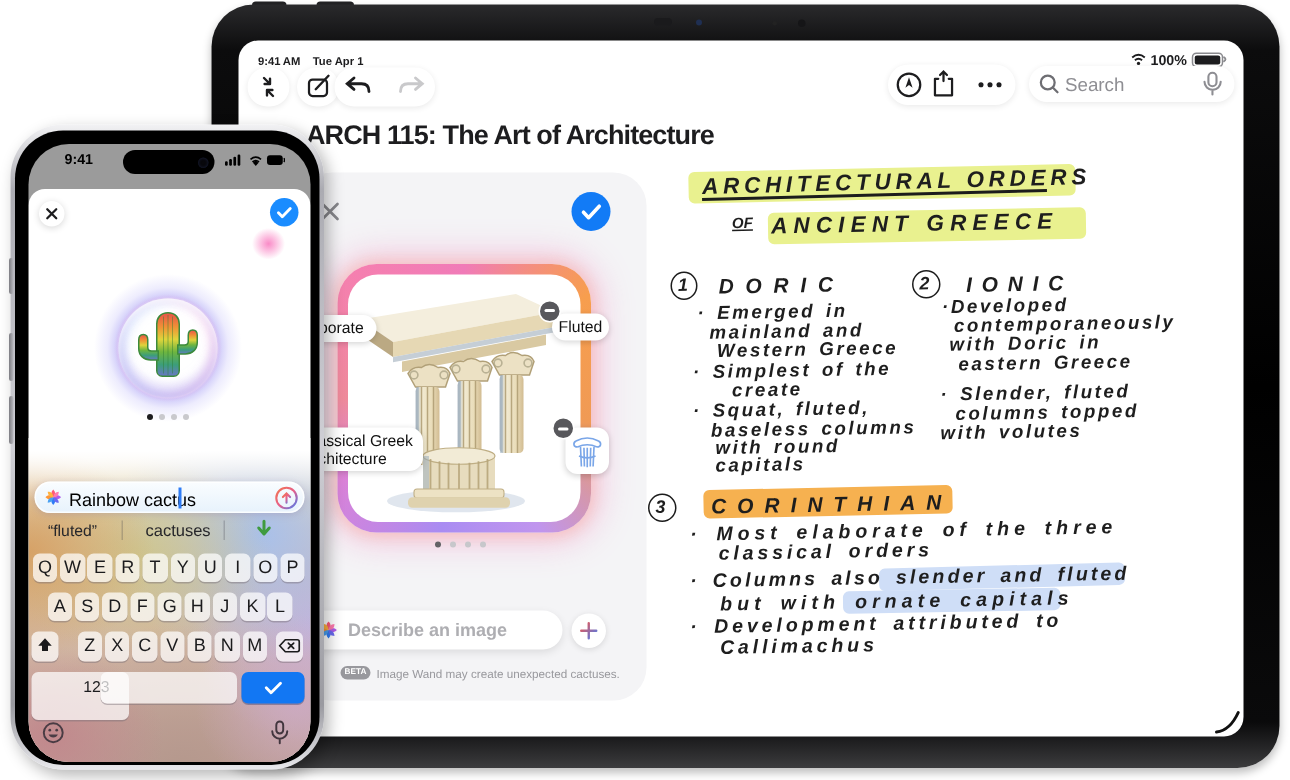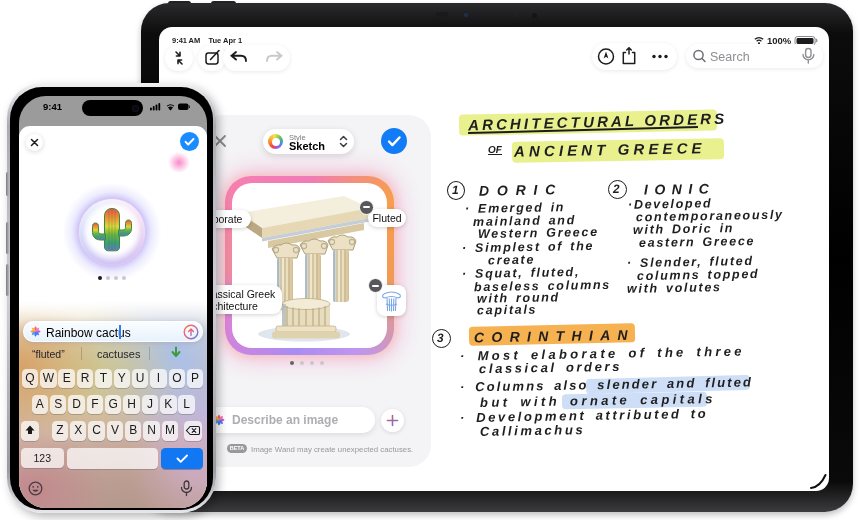--- a/index.html
+++ b/index.html
@@ -108,20 +108,21 @@
       <circle cx="12.5" cy="11" r="4.6" fill="none" stroke="#6e6e73" stroke-width="1.5"></circle>
       <path d="M16 14.5 l3 3" stroke="#6e6e73" stroke-width="1.5" stroke-linecap="round"></path>
       <text x="24" y="16.5" font-size="12.5" fill="#8e8e93">Search</text>
       <g fill="none" stroke="#8e8e93" stroke-width="1.4" stroke-linecap="round">
         <rect x="119.6" y="4.5" width="5.4" height="9" rx="2.7"></rect>
         <path d="M117 10.5 a5.4 5.4 0 0 0 10.8 0 M122.3 16 v3"></path>
       </g>
     </svg>
   </div>
 
+  <div class="abs padtxt" style="left:45px;top:53px;font-size:18px;font-weight:700;letter-spacing:-.6px;">ARCH 115: The Art of Architecture</div>
 
   <div class="abs" style="left:40px;top:88px;width:232px;height:352px;border-radius:22px;background:#f4f4f6;"></div>
 
   <div class="abs hl" style="left:300px;top:85px;width:258px;height:21px;background:#e9f18f;transform:rotate(-1.2deg);"></div>
   <div class="abs hl" style="left:353px;top:113px;width:212px;height:21px;background:#e9f18f;transform:rotate(-1deg);"></div>
   <div class="abs" style="left:309px;top:102px;width:230px;height:2px;background:#1c1c1c;transform:rotate(-1.5deg);"></div>
   <div class="abs hw" style="left:309px;top:86px;font-size:15px;letter-spacing:3.15px;transform:rotate(-1.5deg);">ARCHITECTURAL ORDERS</div>
   <div class="abs hw" style="left:329px;top:117px;font-size:10px;text-decoration:underline;">OF</div>
   <div class="abs hw" style="left:355px;top:114px;font-size:15px;letter-spacing:4.1px;transform:rotate(-1deg);">ANCIENT GREECE</div>
 
@@ -159,30 +160,20 @@
   <div class="abs hw hwc" style="left:320px;top:333px;">classical orders</div>
   <div class="abs hw hwc" style="left:301px;top:350px;letter-spacing:2.1px;">· Columns also slender and fluted</div>
   <div class="abs hw hwc" style="left:321px;top:366px;letter-spacing:3.4px;">but with ornate capitals</div>
   <div class="abs hw hwc" style="left:301px;top:381px;">· Development attributed to</div>
   <div class="abs hw hwc" style="left:321px;top:396px;">Callimachus</div>
 
   <svg class="abs" width="14" height="14" viewBox="0 0 14 14" style="left:54px;top:107px;">
     <path d="M2 2 L12 12 M12 2 L2 12" stroke="#86868b" stroke-width="1.8" stroke-linecap="round"></path>
   </svg>
 
-  <div class="abs" style="left:104px;top:102px;width:91px;height:25px;border-radius:13px;background:#fff;box-shadow:0 2px 7px rgba(0,0,0,.14);">
-    <div class="abs" style="left:5px;top:5px;width:15px;height:15px;border-radius:50%;
-         background:conic-gradient(from 210deg,#f6423c,#f99d2f 70deg,#f4e34b 140deg,#67c258 200deg,#3f8df2 260deg,#b052e0 320deg,#f6423c 360deg);"></div>
-    <div class="abs" style="left:8.5px;top:8.5px;width:8px;height:8px;border-radius:50%;background:#fff;"></div>
-    <div class="abs" style="left:26px;top:3.5px;font-size:7.5px;color:#7c7c80;">Style</div>
-    <div class="abs" style="left:26px;top:11px;font-size:11px;font-weight:700;color:#000;">Sketch</div>
-    <svg class="abs" width="9" height="13" viewBox="0 0 9 13" style="left:76px;top:6px;">
-      <path d="M1.5 4.5 L4.5 1.5 L7.5 4.5 M1.5 8.5 L4.5 11.5 L7.5 8.5" fill="none" stroke="#3c3c43" stroke-width="1.5" stroke-linecap="round" stroke-linejoin="round"></path>
-    </svg>
-  </div>
 
   <div class="abs" style="left:221.5px;top:101px;width:26px;height:26px;border-radius:50%;background:#127bf6;">
     <svg width="26" height="26" viewBox="0 0 26 26">
         <path d="M8 13.5 l3.4 3.6 L18.5 9.5" fill="none" stroke="#fff" stroke-width="2.4" stroke-linecap="round" stroke-linejoin="round"></path>
       </svg>
   </div>
 
   <div class="abs" style="left:66px;top:149px;width:169px;height:179px;border-radius:26px;
        background:conic-gradient(from 0deg at 50% 50%,#f07bb8 0deg,#f79e4e 50deg,#f09a55 100deg,#c095ee 150deg,#a98cf2 190deg,#d982d8 235deg,#ee8a9a 270deg,#f57fb0 320deg,#f07bb8 360deg);
        box-shadow:0 0 22px 6px rgba(244,140,200,.45), 0 0 10px 2px rgba(250,170,90,.35);"></div>
@@ -446,21 +437,21 @@
   <div class="key" style="left:50.9px;top:325px;width:16.6px;height:19.5px;">X</div>
   <div class="key" style="left:69.2px;top:325px;width:16.6px;height:19.5px;">C</div>
   <div class="key" style="left:87.6px;top:325px;width:16.6px;height:19.5px;">V</div>
   <div class="key" style="left:105.9px;top:325px;width:16.6px;height:19.5px;">B</div>
   <div class="key" style="left:124.2px;top:325px;width:16.6px;height:19.5px;">N</div>
   <div class="key" style="left:142.6px;top:325px;width:16.6px;height:19.5px;">M</div>
   <div class="key" style="left:164.8px;top:325px;width:18.5px;height:19.5px;"><svg width="18" height="19" viewBox="0 0 18 19">
         <path d="M6.2 5.5 h8 a1.3 1.3 0 0 1 1.3 1.3 v5.4 a1.3 1.3 0 0 1 -1.3 1.3 h-8 L2.5 9.5 Z" fill="none" stroke="#1b1b1d" stroke-width="1.1"></path>
         <path d="M8.2 7.7 l3.6 3.6 M11.8 7.7 l-3.6 3.6" stroke="#1b1b1d" stroke-width="1.1" stroke-linecap="round"></path>
       </svg></div>
-  <div class="key" style="left:1.8px;top:351.5px;width:43px;height:20px;font-size:10.5px;line-height:21px;">123</div>
+  <div class="key" style="left:1.8px;top:351.5px;width:43px;height:32px;font-size:10.5px;line-height:21px;padding-left:22px;">123</div>
   <div class="key" style="left:47.5px;top:351.5px;width:91px;height:21px;"></div>
   <div class="key" style="left:141.5px;top:351.5px;width:42.5px;height:21px;background:#1277f3;box-shadow:0 1px 0 rgba(80,80,120,.5);"><svg width="42" height="21" viewBox="0 0 42 21">
         <path d="M16.5 10.5 l3.2 3.3 L26 7.5" fill="none" stroke="#fff" stroke-width="1.9" stroke-linecap="round" stroke-linejoin="round"></path>
       </svg></div>
 
   <svg class="abs" width="15" height="15" viewBox="0 0 15 15" style="left:9px;top:385px;">
     <circle cx="7.5" cy="7.5" r="6.3" fill="none" stroke="#4a3c44" stroke-width="1.3"></circle>
     <circle cx="5.2" cy="5.8" r=".9" fill="#4a3c44"></circle>
       <circle cx="9.8" cy="5.8" r=".9" fill="#4a3c44"></circle>
     <path d="M4.4 8.7 a3.4 3.4 0 0 0 6.2 0 Z" fill="#4a3c44"></path>

